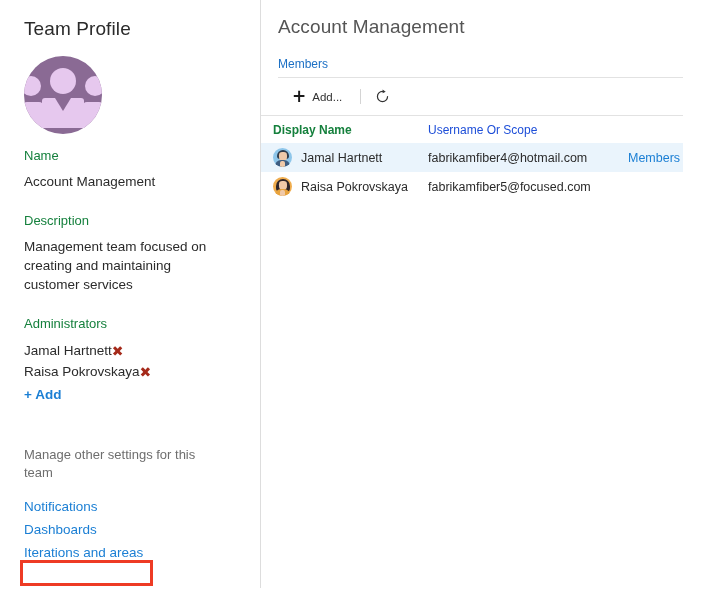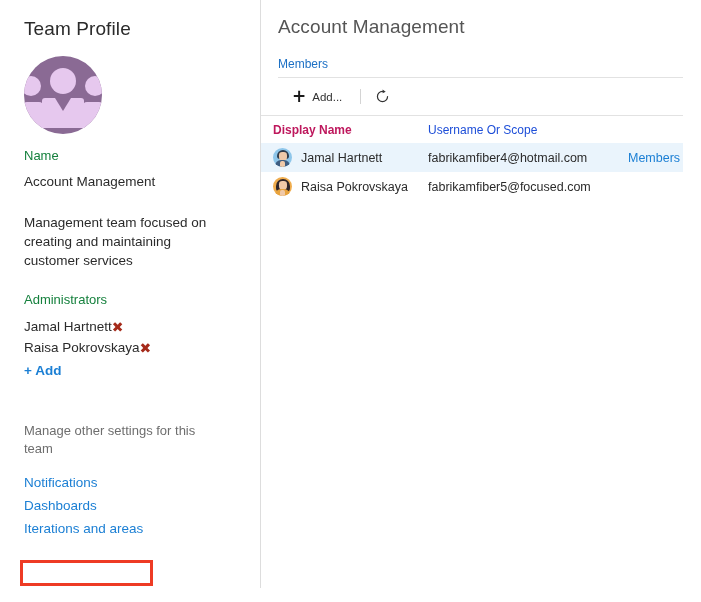--- a/index.html
+++ b/index.html
@@ -254,21 +254,21 @@
   .mt-head {
     display: flex;
     align-items: center;
     height: 27px;
     padding-left: 12px;
   }
   .mt-head .col-display {
     width: 155px;
     font-size: 12px;
     font-weight: bold;
-    color: #be185d;
+    color: #15803d;
   }
   .mt-head .col-username {
     flex: 1 1 auto;
     font-size: 12px;
     color: #1d4ed8;
     font-weight: 400;
   }
   .mt-row {
     display: flex;
     align-items: center;
@@ -351,20 +351,21 @@
         <div class="side-body left"></div>
         <div class="side-body right"></div>
         <div class="main-body"></div>
         <div class="main-notch"></div>
         <div class="main-head"></div>
       </div>
 
       <div class="field-label">Name</div>
       <div class="field-value">Account Management</div>
 
+      <div class="field-label">Description</div>
       <div class="field-value">Management team focused on creating and maintaining customer services</div>
 
       <div class="field-label">Administrators</div>
 
       <div class="admin-row">
         <span>Jamal Hartnett</span>
         <span class="remove-x">✖</span>
       </div>
       <div class="admin-row">
         <span>Raisa Pokrovskaya</span>

